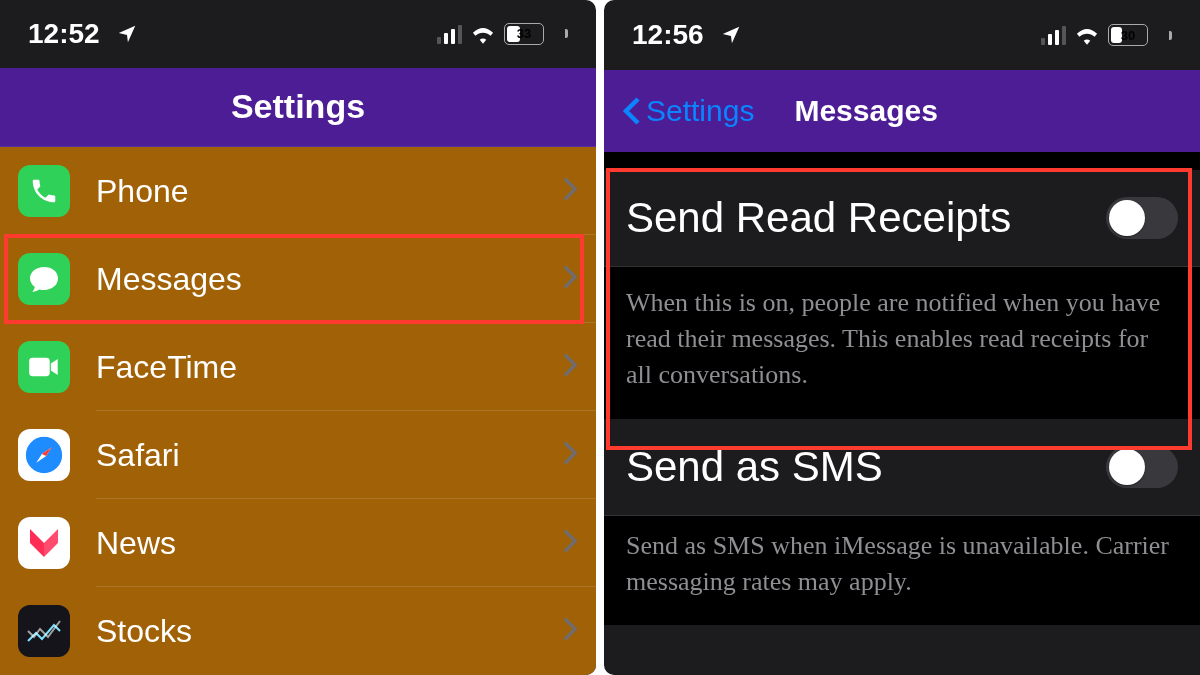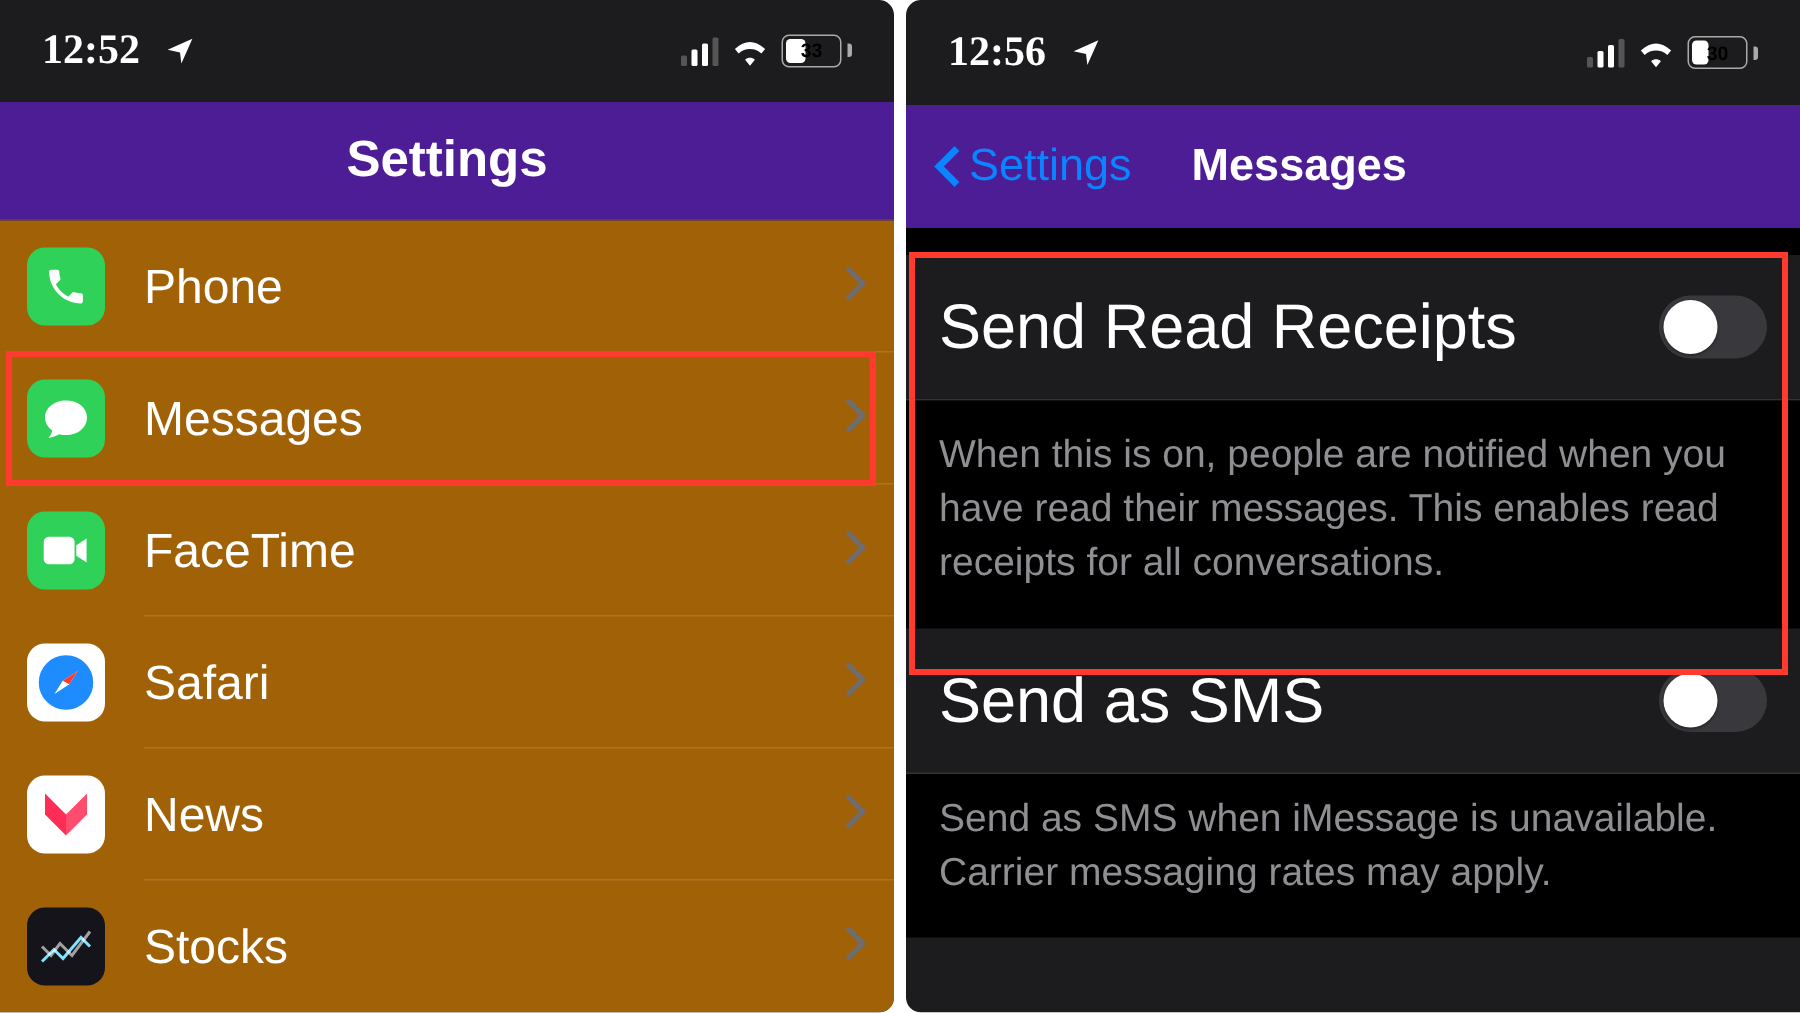--- a/index.html
+++ b/index.html
@@ -4,28 +4,28 @@
 <style>
   * { box-sizing: border-box; margin: 0; padding: 0; }
   html, body { width: 1200px; height: 675px; background: #fff; font-family: -apple-system, Helvetica, Arial, sans-serif; overflow: hidden; }
   .stage { display: flex; width: 1200px; height: 675px; gap: 8px; }
   .phone { flex: 1; background: #1c1c1e; color: #fff; display: flex; flex-direction: column; overflow: hidden; position: relative; }
   .phone.left { border-radius: 0 10px 10px 0; }
   .phone.right { border-radius: 10px 0 0 10px; }
 
   
   .statusbar { height: 70px; display: flex; align-items: center; justify-content: space-between; padding: 0 28px; font-size: 28px; font-weight: 600; }
-  .sb-left { display: flex; align-items: center; gap: 16px; font-family: Liberation Serif, serif; }
+  .sb-left { display: flex; align-items: center; gap: 16px; }
   .sb-right { display: flex; align-items: center; gap: 8px; }
   .loc-icon svg, .wifi-icon svg { display:block; }
   .signal { display:flex; align-items:flex-end; gap:3px; height:20px; }
   .signal .bar { width:4px; background:#555; border-radius:1px; }
   .signal .bar.on { background:#fff; }
   .signal .b1{height:7px}.signal .b2{height:11px}.signal .b3{height:15px}.signal .b4{height:19px}
-  .battery { display:flex; align-items:center; gap:4px; }
+  .battery { display:flex; align-items:center; gap:21px; }
   .batt-body { width:40px; height:22px; border:1.5px solid #aaa; border-radius:5px; position:relative; display:flex; align-items:center; justify-content:center; }
   .batt-fill { position:absolute; left:2px; top:2px; bottom:2px; background:#fff; border-radius:3px; }
   .batt-cap { width:3px; height:9px; background:#aaa; border-radius:0 2px 2px 0; }
   .batt-txt { font-size:13px; font-weight:700; color:#000; position:relative; z-index:2; mix-blend-mode:normal; }
 
   
   .navhdr { height: 82px; display:flex; align-items:center; padding: 0 18px; background:#4c1d95; position:relative; border-bottom:1px solid rgba(255,255,255,0.08); }
   .navhdr .title-centered { position:absolute; left:0; right:0; text-align:center; font-size:34px; font-weight:700; pointer-events:none; }
   .navhdr .back { display:flex; align-items:center; gap:4px; color:#0a84ff; font-size:30px; font-weight:400; }
   .navhdr .back svg { display:block; }
@@ -41,21 +41,21 @@
   .highlight { position:absolute; border:4px solid #ff3b2f; z-index:5; pointer-events:none; }
 
   
   .rrow { display:flex; align-items:center; padding: 24px 22px; position:relative; }
   .rrow .rlabel { font-size:42px; flex:1; }
   .toggle { width:72px; height:42px; background:#39393d; border-radius:21px; position:relative; flex-shrink:0; }
   .toggle .knob { position:absolute; width:36px; height:36px; background:#fff; border-radius:50%; top:3px; left:3px; box-shadow:0 1px 2px rgba(0,0,0,.4); }
   .desc { padding: 6px 22px 26px 22px; font-size:26px; line-height:1.38; color:#8e8e93; }
   .rsep { height:1px; background:rgba(255,255,255,0.10); margin-left:0; }
   .block { background:#1c1c1e; }
-  .dark { background:#000; }
+  .dark { background:#000;font-family:Liberation Serif, serif; }
 
   
   .bg-green{background:#30d158}.bg-white{background:#fff}
   .bg-dark{background:#14141a}
 
 </style>
 </head>
 <body>
 
 <div class="stage">

